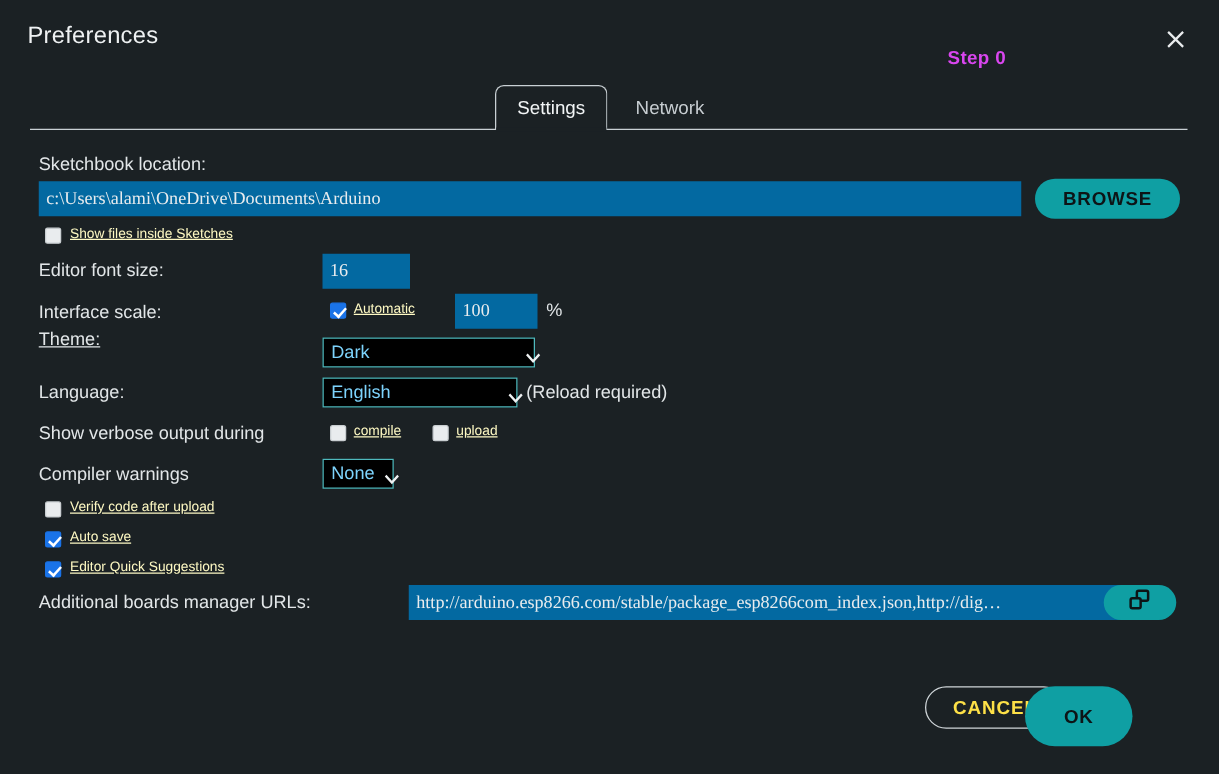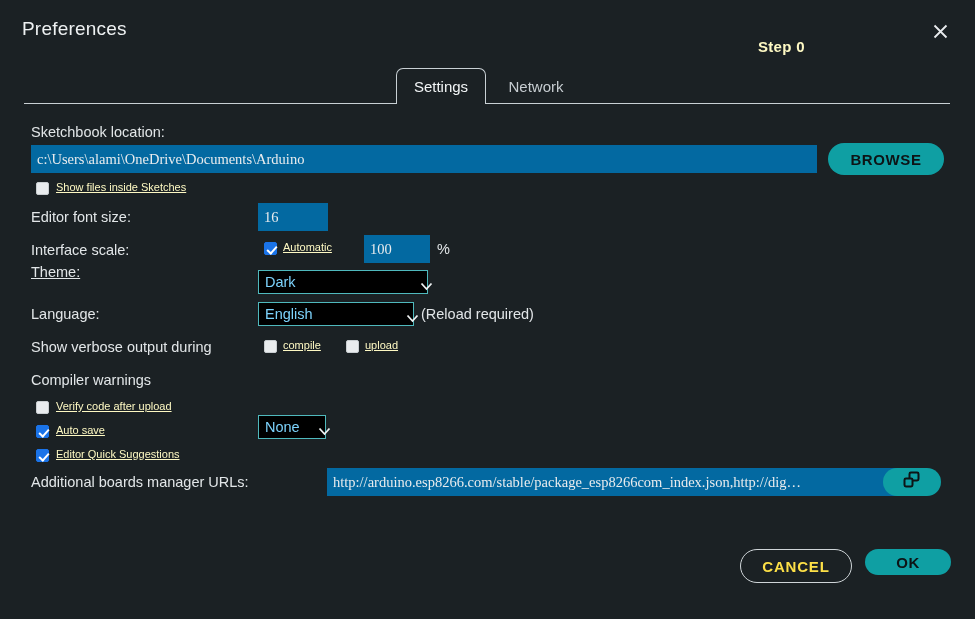--- a/index.html
+++ b/index.html
@@ -20,21 +20,21 @@
   
   .titlebar {
     position: absolute; left: 0; top: 0; width: 975px; height: 62px;
   }
   .dlg-title {
     position: absolute; left: 22px; top: 18px;
     font-size: 19px; color: #eef1f2; letter-spacing: .2px;
   }
   .step-label {
     position: absolute; left: 758px; top: 38px;
-    font-size: 15px; font-weight: bold; color: #fef9c3;
+    font-size: 15px; font-weight: bold; color: #d946ef;
     letter-spacing: .3px;
   }
   .close-btn {
     position: absolute; left: 925px; top: 16px;
     width: 30px; height: 30px;
     display: flex; align-items: center; justify-content: center;
     cursor: pointer;
   }
   .close-btn svg { display: block; }
 
@@ -197,21 +197,21 @@
   </div>
   <div class="hint" style="left:421px; top:306px;">(Reload required)</div>
 
   <div class="row-label" style="left:31px; top:339px;">Show verbose output during</div>
   <div class="cb off" style="left:264px; top:340px;"></div>
   <div class="cb-text" style="left:283px; top:339px;">compile</div>
   <div class="cb off" style="left:346px; top:340px;"></div>
   <div class="cb-text" style="left:365px; top:339px;">upload</div>
 
   <div class="row-label" style="left:31px; top:372px;">Compiler warnings</div>
-  <div class="combo" style="left:258px; top:367px; width:68px; height:24px;margin-top:48px;">
+  <div class="combo" style="left:258px; top:367px; width:57px; height:24px;">
     <span>None</span>
     <span class="caret">
       <svg width="13" height="9" viewBox="0 0 13 9">
         <path d="M1.5 1.5 L6.5 7 L11.5 1.5" stroke="#eef1f2" stroke-width="1.8" fill="none"></path>
       </svg>
     </span>
   </div>
 
   <div class="cb off" style="left:36px; top:401px;"></div>
   <div class="cb-text" style="left:56px; top:400px;">Verify code after upload</div>
@@ -229,17 +229,17 @@
       <svg width="20" height="18" viewBox="0 0 20 18">
         <rect x="7.5" y="1.5" width="9" height="8" rx="1.4" stroke="#0d1416" stroke-width="2" fill="none"></rect>
         <rect x="2.5" y="7.5" width="8" height="8" rx="1.4" stroke="#0d1416" stroke-width="2" fill="#0f9fa3"></rect>
       </svg>
     </span>
   </div>
 
   <div class="pill outline" style="left:740px; top:549px; width:112px; height:34px;">
     <span>CANCEL</span>
   </div>
-  <div class="pill teal" style="left:865px; top:549px; width:86px; height:26px;text-align:center;">
+  <div class="pill teal" style="left:820px; top:549px; width:86px; height:48px;text-align:center;">
     <span>OK</span>
   </div>
 
 </div>
 
 </body></html>

